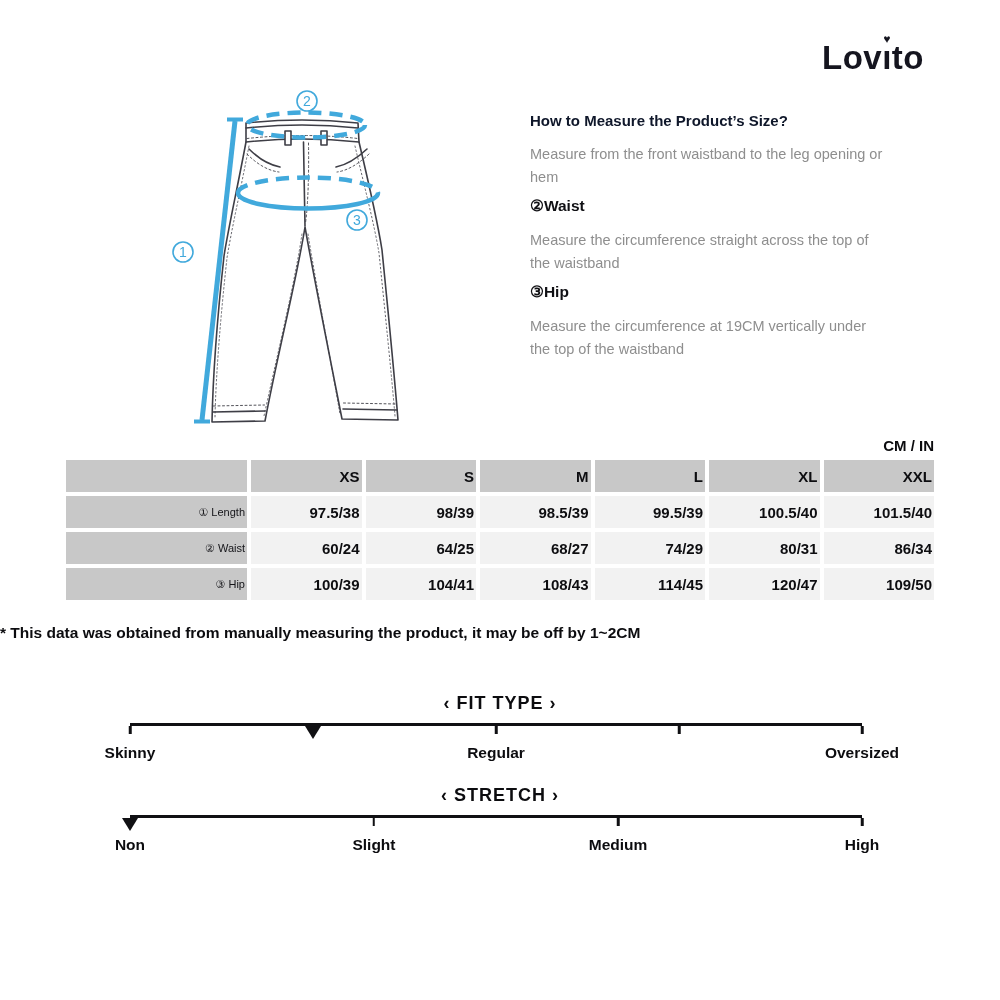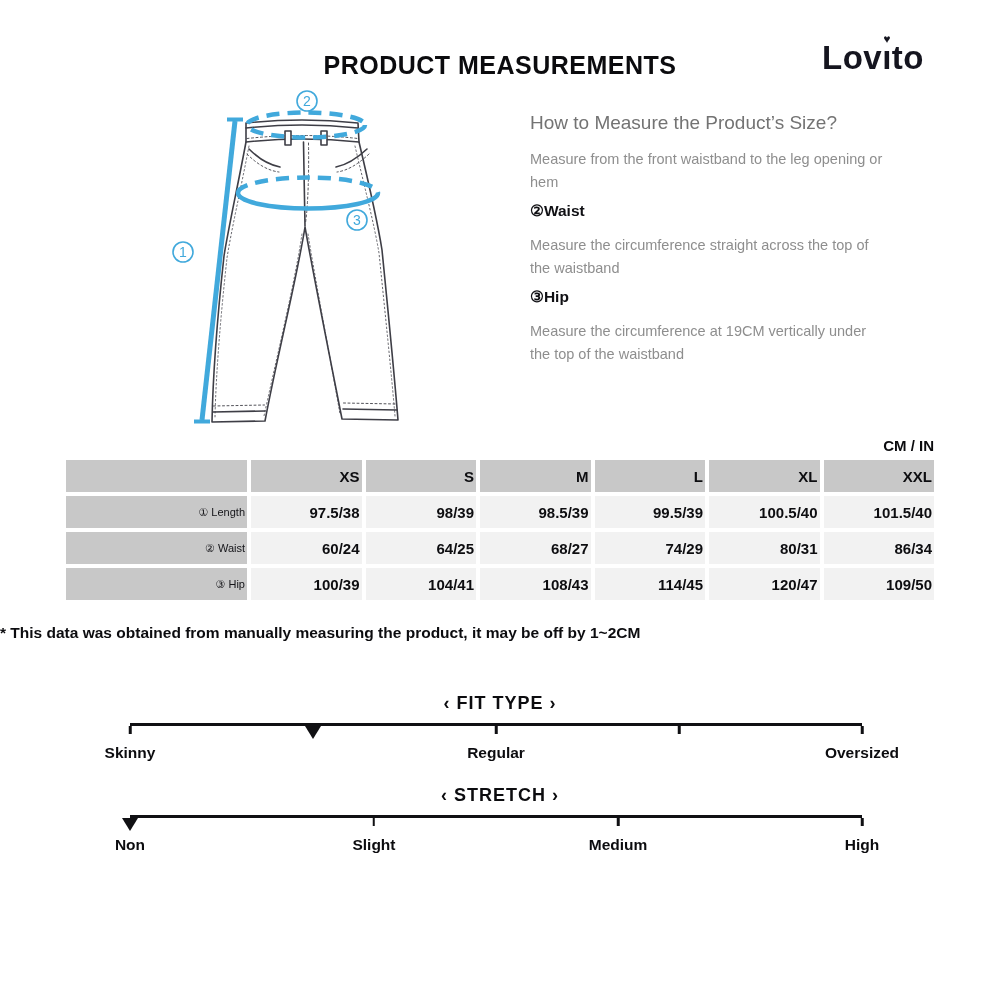--- a/index.html
+++ b/index.html
@@ -13,21 +13,21 @@
 
   .brand { position:absolute; top:41px; right:76px; font-size:33px; font-weight:bold;
     color:#15151f; letter-spacing:0.5px; line-height:1; }
   .brand .i-wrap { position:relative; display:inline-block; }
   .brand .heart { position:absolute; top:-8px; left:50%; transform:translateX(-50%);
     font-size:12px; line-height:1; }
 
   .diagram-wrap { position:absolute; left:150px; top:90px; width:380px; height:350px; }
 
   .howto { position:absolute; left:530px; top:112px; width:412px; }
-  .howto h2 { margin:0 0 9px 0; font-size:19px; font-weight:normal; color:#737373; }
+  .howto h2 { margin:0 0 9px 0; font-size:15px; font-weight:bold; color:#0f172a; }
   .howto .term { font-size:15.5px; font-weight:bold; color:#101014; margin-top:7px; }
   .howto .desc { width:360px; font-size:14.5px; color:var(--desc); line-height:1.62; margin-top:14px; }
 
   .units { position:absolute; top:437px; left:66px; width:868px; text-align:right;
     font-size:15px; font-weight:bold; color:#0b0b0e; }
 
   .size-table { position:absolute; top:456px; left:62px; width:876px;
     border-collapse:separate; border-spacing:4px; table-layout:fixed; }
   .size-table th, .size-table td { height:32px; padding:0 2px; text-align:right; vertical-align:middle;
     font-size:15px; overflow:hidden; white-space:nowrap; }
@@ -46,21 +46,20 @@
     border-left:8px solid transparent; border-right:8px solid transparent; border-top:13px solid #101013; }
   .scale-labels { position:absolute; left:130px; width:732px; height:20px; }
   .scale-label { position:absolute; transform:translateX(-50%); white-space:nowrap;
     font-size:15.5px; font-weight:bold; color:#0c0c0f; }
 </style>
 </head>
 <body>
 
 <div class="canvas">
 
-  <div class="page-title">PRODUCT MEASUREMENTS</div>
 
   <div class="brand"><span>Lov</span><span class="i-wrap"><span class="heart">♥</span><span>ı</span></span><span>to</span></div>
 
   <div class="diagram-wrap">
     <svg viewBox="0 0 380 350" width="380" height="350">
 
       <g stroke="#3e3e46" fill="none" stroke-width="1.6" stroke-linecap="round" stroke-linejoin="round">
         <path fill="#ffffff" d="M96,33 Q152,27 208,33 L209,52 C218,90 227,128 232,160 C238,220 244,281 248,330 L192,329 C180,268 164,188 155,137 C147,188 128,262 115,331 L62,332 C63,281 68,221 74,166 C78,140 88,95 96,52 Z"></path>
         <path d="M96,38 Q152,32 208,38"></path>
         <path d="M96,52 Q153,46 209,52"></path>

